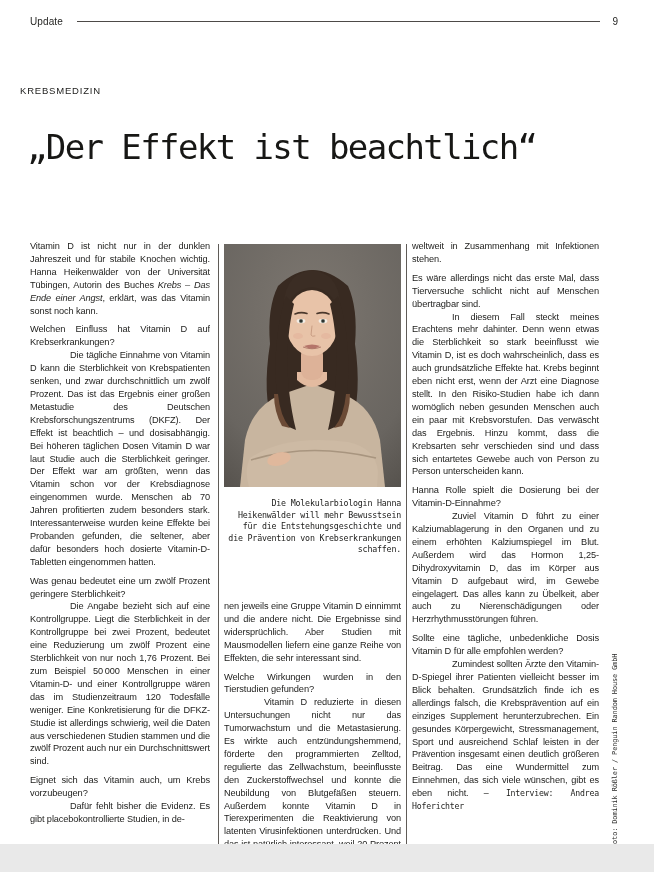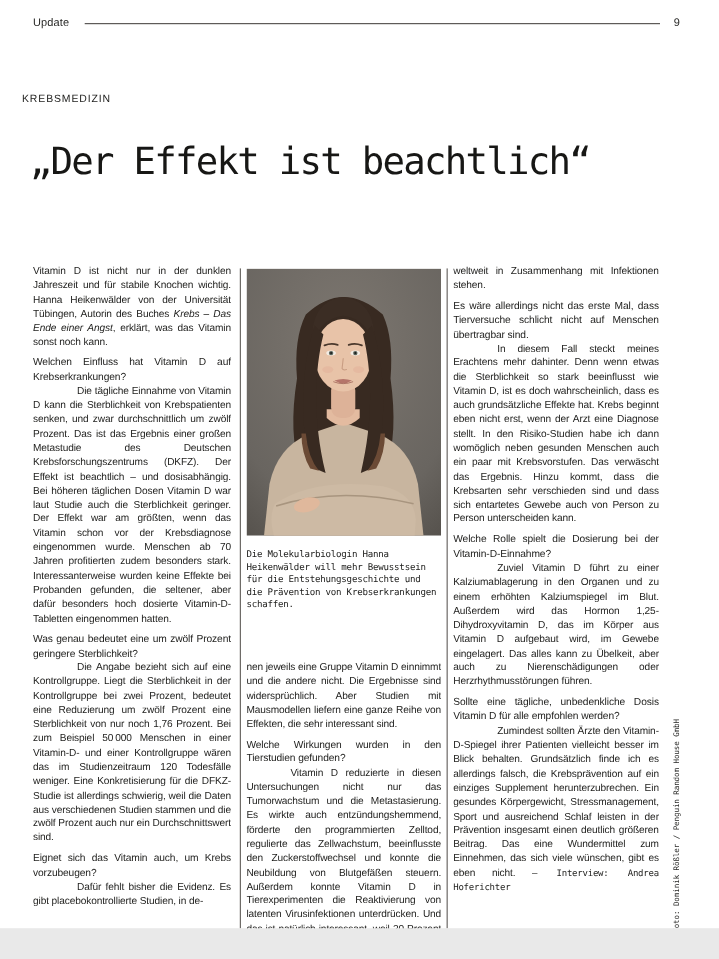--- a/index.html
+++ b/index.html
@@ -39,21 +39,21 @@
   .intro{margin:0 0 6px 0;}
   .question{font-weight:normal;margin:6px 0 0 0;font-size:9.3px;}
   .answer{margin:0;text-indent:40px;}
   .answer.cont{text-indent:0;}
   i{font-style:italic;}
   
   .photo{width:177px;height:243px;display:block;}
   .caption{margin-top:11px;
            font-family:"DejaVu Sans Mono","Liberation Mono",monospace;
            font-size:8.3px;line-height:11.6px;letter-spacing:-.2px;
-           text-align:left;color:#21211f;}
+           text-align:right;color:#21211f;}
   .col2-body{margin-top:44px;}
   
   .interview-credit{font-family:"DejaVu Sans Mono","Liberation Mono",monospace;
                     font-size:8.2px;letter-spacing:-.2px;}
   .photo-credit{position:absolute;left:611px;top:646px;height:202px;
                 writing-mode:vertical-rl;transform:rotate(180deg);
                 font-family:"DejaVu Sans Mono","Liberation Mono",monospace;
                 font-size:6.9px;letter-spacing:-.1px;color:#292927;
                 white-space:nowrap;}
 </style>
@@ -135,21 +135,21 @@
       <p class="answer cont">nen jeweils eine Gruppe Vitamin D einnimmt und die andere nicht. Die Ergebnisse sind widersprüchlich. Aber Studien mit Mausmodellen liefern eine ganze Reihe von Effekten, die sehr interessant sind.</p>
       <p class="question">Welche Wirkungen wurden in den Tierstudien gefunden?</p>
       <p class="answer">Vitamin D reduzierte in diesen Untersuchungen nicht nur das Tumorwachstum und die Metastasierung. Es wirkte auch entzündungshemmend, förderte den programmierten Zelltod, regulierte das Zellwachstum, beeinflusste den Zuckerstoffwechsel und konnte die Neubildung von Blutgefäßen steuern. Außerdem konnte Vitamin D in Tierexperimenten die Reaktivierung von latenten Virusinfektionen unterdrücken. Und das ist natürlich interessant, weil 20 Prozent aller Krebsarten</p>
     </div>
   </div>
 
   <div class="col col3">
     <p class="answer cont">weltweit in Zusammenhang mit Infektionen stehen.</p>
     <p class="question">Es wäre allerdings nicht das erste Mal, dass Tierversuche schlicht nicht auf Menschen übertragbar sind.</p>
     <p class="answer">In diesem Fall steckt meines Erachtens mehr dahinter. Denn wenn etwas die Sterblichkeit so stark beeinflusst wie Vitamin D, ist es doch wahrscheinlich, dass es auch grundsätzliche Effekte hat. Krebs beginnt eben nicht erst, wenn der Arzt eine Diagnose stellt. In den Risiko-Studien habe ich dann womöglich neben gesunden Menschen auch ein paar mit Krebsvorstufen. Das verwäscht das Ergebnis. Hinzu kommt, dass die Krebsarten sehr verschieden sind und dass sich entartetes Gewebe auch von Person zu Person unterscheiden kann.</p>
-    <p class="question">Welche Rolle spielt die Dosierung bei der Vitamin-D-Einnahme?</p>
+    <p class="question">Hanna Rolle spielt die Dosierung bei der Vitamin-D-Einnahme?</p>
     <p class="answer">Zuviel Vitamin D führt zu einer Kalziumablagerung in den Organen und zu einem erhöhten Kalziumspiegel im Blut. Außerdem wird das Hormon 1,25-Dihydroxyvitamin D, das im Körper aus Vitamin D aufgebaut wird, im Gewebe eingelagert. Das alles kann zu Übelkeit, aber auch zu Nierenschädigungen oder Herzrhythmusstörungen führen.</p>
     <p class="question">Sollte eine tägliche, unbedenkliche Dosis Vitamin D für alle empfohlen werden?</p>
     <p class="answer"><span>Zumindest sollten Ärzte den Vitamin-D-Spiegel ihrer Patienten vielleicht besser im Blick behalten. Grundsätzlich finde ich es allerdings falsch, die Krebsprävention auf ein einziges Supplement herunterzubrechen. Ein gesundes Körpergewicht, Stressmanagement, Sport und ausreichend Schlaf leisten in der Prävention insgesamt einen deutlich größeren Beitrag. Das eine Wundermittel zum Einnehmen, das sich viele wünschen, gibt es eben nicht. </span><span class="interview-credit">– Interview: Andrea Hoferichter</span></p>
   </div>
 
   <div class="photo-credit">Foto: Dominik Rößler / Penguin Random House GmbH</div>
 
 </div>
 
 </body></html>

